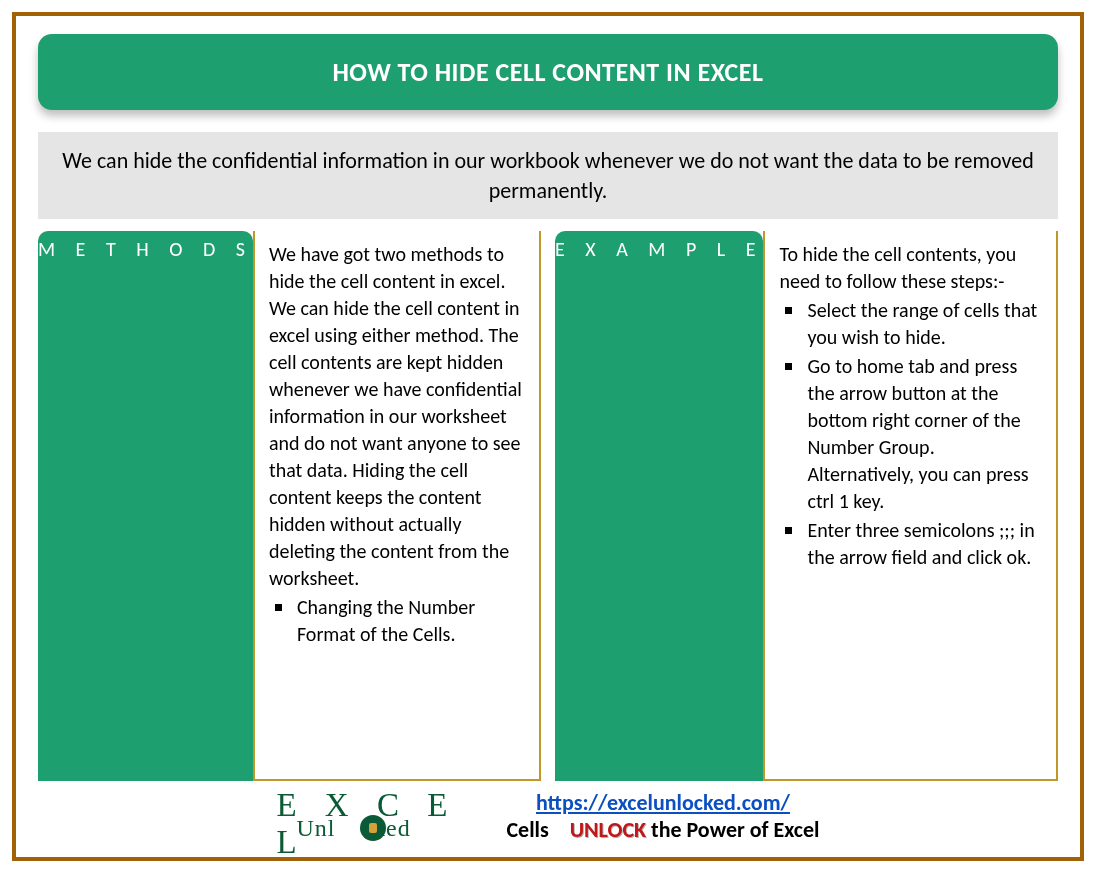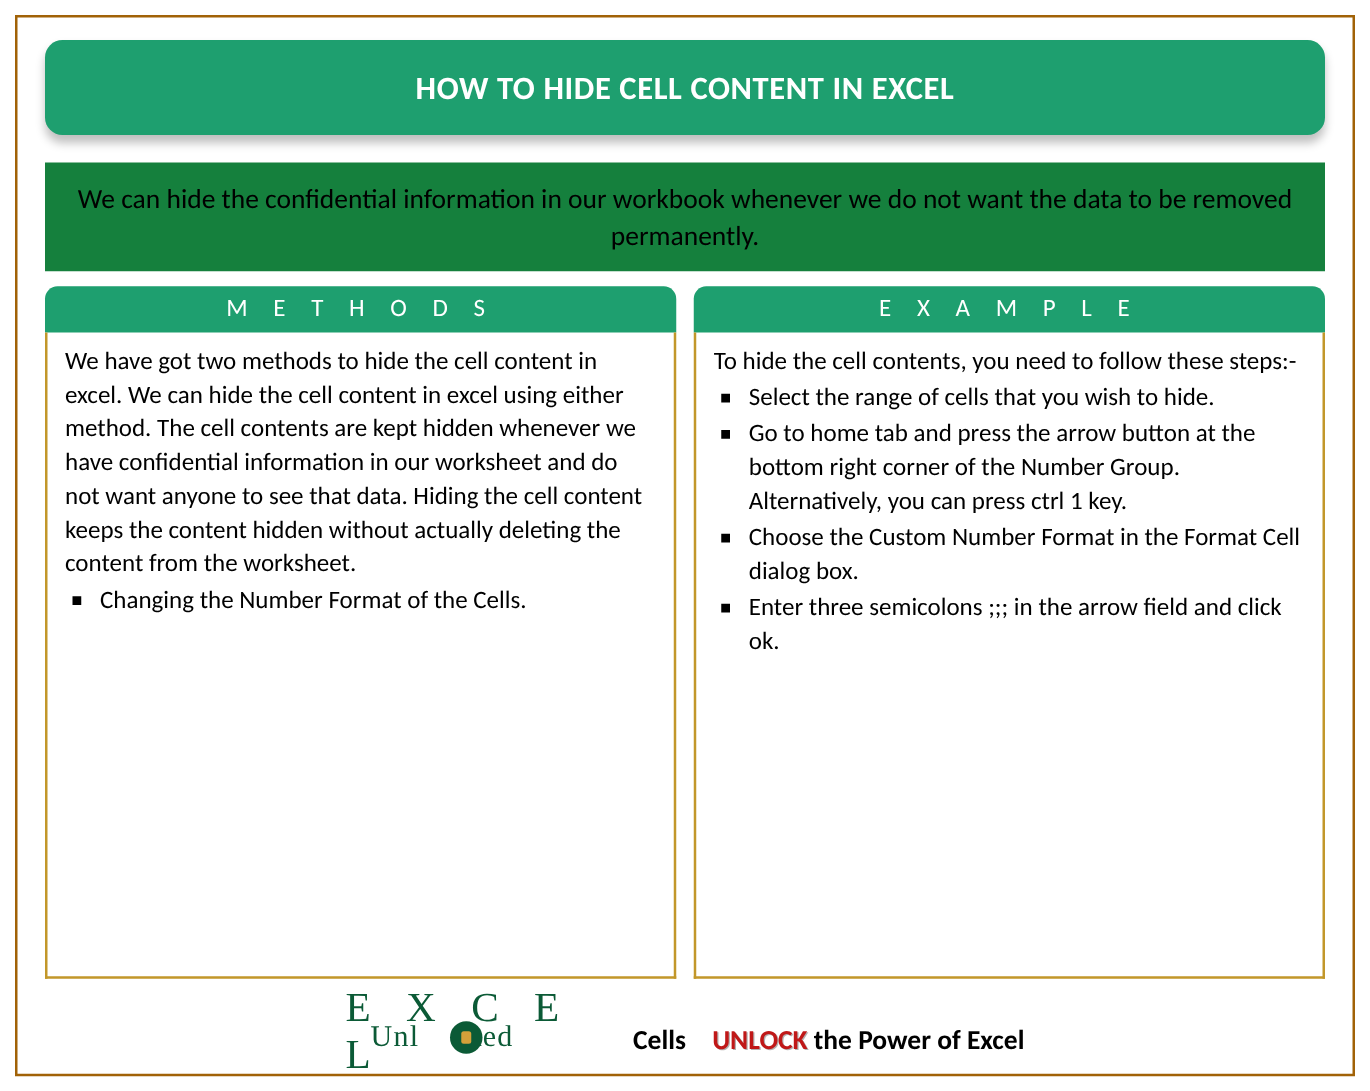--- a/index.html
+++ b/index.html
@@ -6,55 +6,55 @@
   body {
     font-family: Calibri, 'Segoe UI', Arial, sans-serif;
     background: #fff;
     width: 1096px;
     height: 873px;
     padding: 12px;
   }
   .outer {
     width: 100%;
     height: 100%;
-    border: 2px solid #a16207;
+    border: 4px solid #a16207;
     padding: 18px 22px 12px 22px;
     display: flex;
     flex-direction: column;
   }
   .title-banner {
     background: #1e9f6f;
     color: #fff;
     font-weight: 700;
     font-size: 26px;
     text-align: center;
     padding: 22px 10px;
     border-radius: 14px;
     letter-spacing: 0.5px;
     box-shadow: 0 6px 8px rgba(0,0,0,0.25);
     margin-bottom: 22px;
   }
   .intro-box {
-    background: #15803d;
+    background: #e5e5e5;
     color: #000;
     font-size: 22px;
     text-align: center;
     padding: 14px 18px;
     line-height: 1.35;
     margin-bottom: 12px;
   }
   .columns {
     display: flex;
     gap: 14px;
     flex: 1;
   }
   .col {
     flex: 1;
     display: flex;
-    flex-direction: column;
+    flex-direction: row;
   }
   .col-header {
     background: #1e9f6f;
     color: #fff;
     font-size: 20px;
     letter-spacing: 8px;
     text-align: center;
     padding: 6px 0 7px 0;
     border-top-left-radius: 10px;
     border-top-right-radius: 10px;
@@ -183,37 +183,36 @@
 
     <div class="col">
       <div class="col-header">
         <span>E X A M P L E</span>
       </div>
       <div class="col-body">
         <p>To hide the cell contents, you need to follow these steps:-</p>
         <ul class="sq">
           <li>Select the range of cells that you wish to hide.</li>
           <li>Go to home tab and press the arrow button at the bottom right corner of the Number Group. Alternatively, you can press ctrl 1 key.</li>
-          <li>Choose the Custom Number Format in the Format Cell dialog box.</li>
           <li>Enter three semicolons ;;; in the arrow field and click ok.</li>
         </ul>
       </div>
     </div>
 
   </div>
 
   <div class="footer">
     <div class="logo">
       <div class="excel-text">E X C E L</div>
       <div class="unlocked-text">
         <span>Unl</span><span style="visibility:hidden">oo</span><span>cked</span>
       </div>
       <div class="lock-circle"></div>
     </div>
     <div class="footer-text">
-      <br>
+      <a href="#">https://excelunlocked.com/</a><br>
       <span class="tagline">
         <span>Cells </span><span class="unlock-word">UNLOCK</span><span> the Power of Excel</span>
       </span>
     </div>
   </div>
 
 </div>
 
 </body></html>

